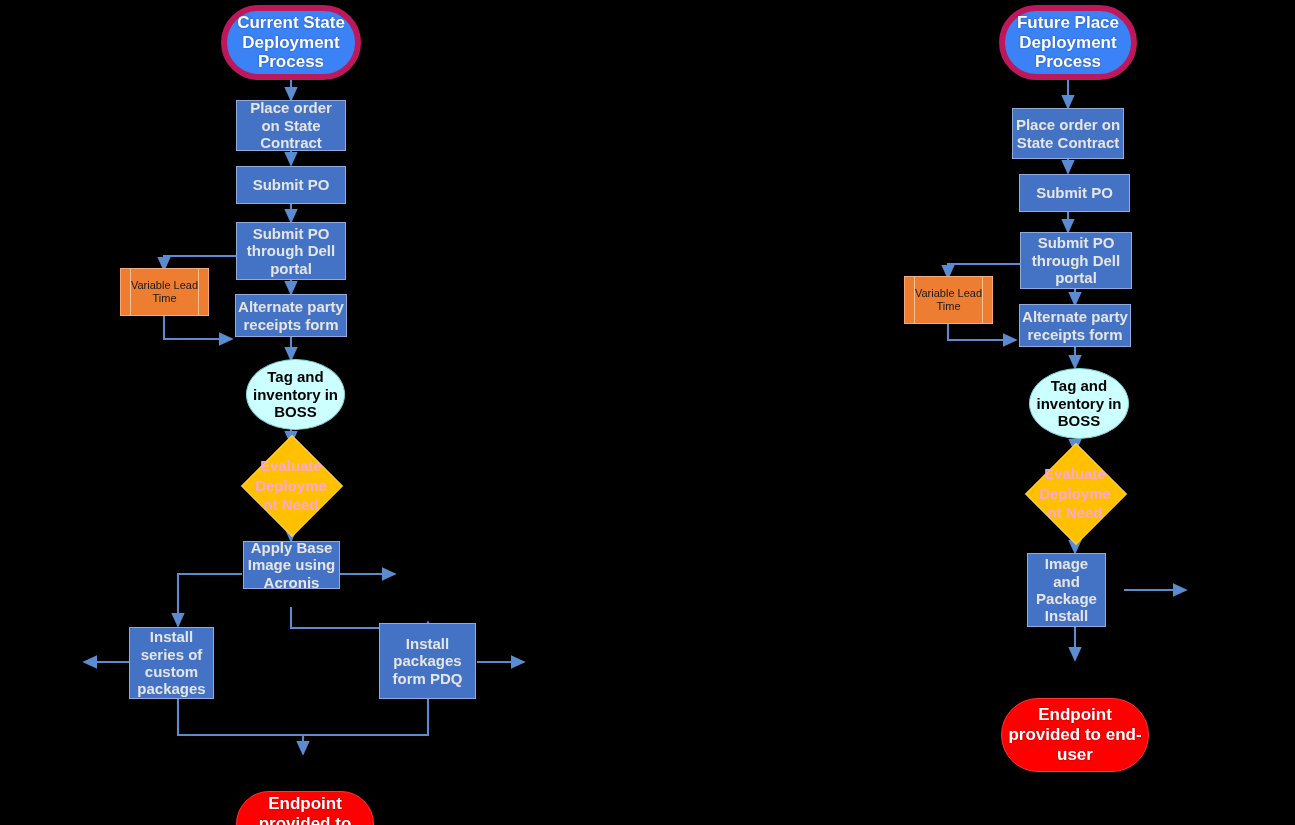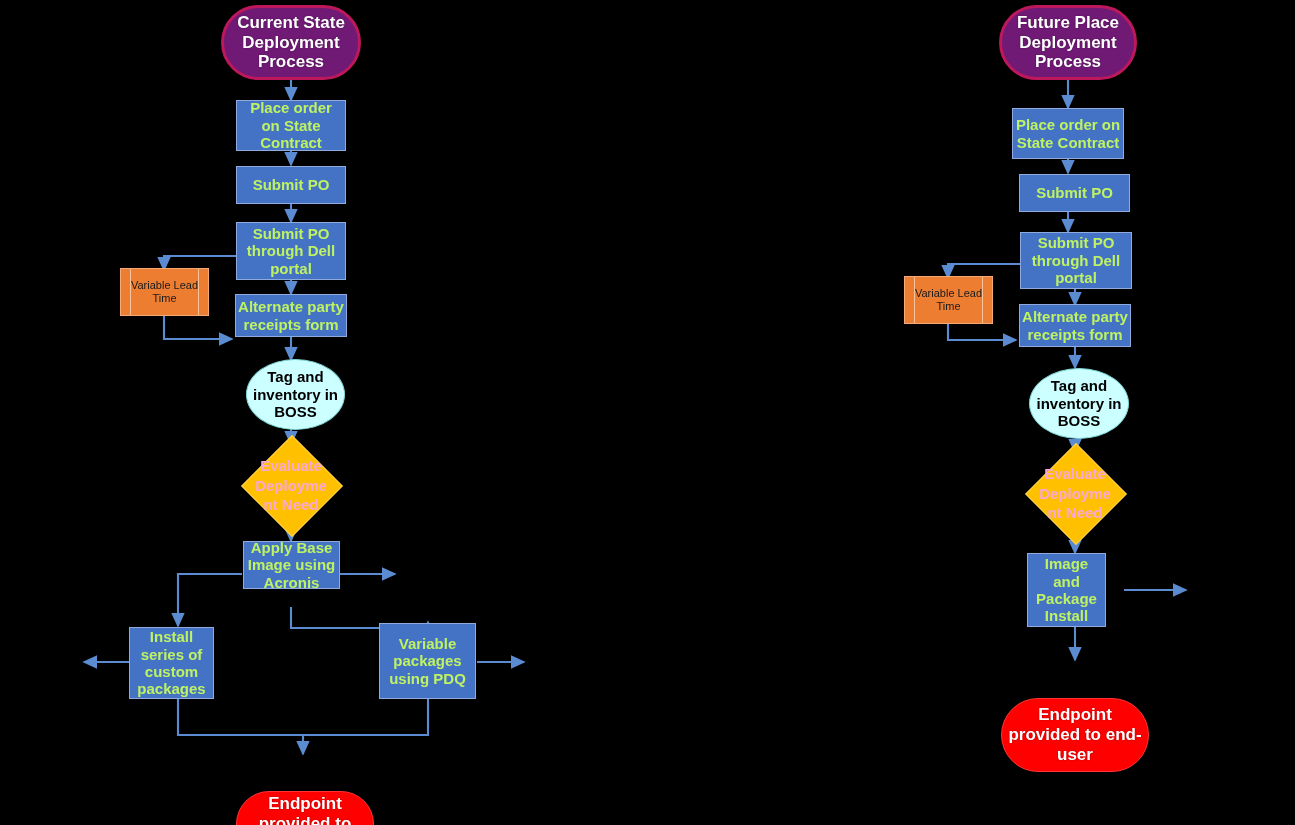--- a/index.html
+++ b/index.html
@@ -7,25 +7,25 @@
        font-family:"Liberation Sans","DejaVu Sans",sans-serif;}
   #canvas{position:absolute;left:0;top:0;width:1295px;height:825px;}
   svg.wires{position:absolute;left:0;top:0;width:1295px;height:825px;pointer-events:none;}
   .node{position:absolute;box-sizing:border-box;display:flex;align-items:center;
         justify-content:center;text-align:center;line-height:1.16;z-index:2;}
   .node .lbl{display:block;width:100%;padding:0 2px;}
 
   
   .term{border-radius:999px;color:#fff;font-weight:bold;font-size:17px;
         text-shadow:0 0 2px rgba(0,0,0,.35);}
-  .term.start{background:#701a75;border:3px solid #be185d;justify-content:center;}
+  .term.start{background:#3b82f6;border:6px solid #be185d;justify-content:center;}
   .term.end{background:#FF0000;border:1px solid #FF3333;font-size:17px;margin-top:37px;}
 
   
-  .proc{background:#4472C4;border:1px solid #8FAADC;color:#bef264;
+  .proc{background:#4472C4;border:1px solid #8FAADC;color:#e5e5e5;
         font-weight:bold;font-size:15px;}
 
   
   .pre{background:#ED7D31;border:1px solid #F4A977;color:#1a1a1a;
        font-weight:normal;font-size:11px;position:absolute;}
   .pre .bar{position:absolute;top:0;bottom:0;width:1px;background:#F9C49A;}
   .pre .bar.l{left:9px;} .pre .bar.r{right:9px;}
 
   
   .cyl{background:#CCFFFF;color:#000;font-weight:bold;font-size:15px;
@@ -123,21 +123,21 @@
 
   <div class="node proc" style="left:243px;top:541px;width:97px;height:48px;">
     <span class="lbl">Apply Base Image using Acronis</span>
   </div>
 
   <div class="node proc" style="left:129px;top:627px;width:85px;height:72px;">
     <span class="lbl">Install series of custom packages</span>
   </div>
 
   <div class="node proc" style="left:379px;top:623px;width:97px;height:76px;">
-    <span class="lbl">Variable packages using PDQ</span>
+    <span class="lbl">Install packages form PDQ</span>
   </div>
 
   <div class="node term end" style="left:236px;top:754px;width:138px;height:66px;">
     <span class="lbl">Endpoint provided to end-user</span>
   </div>
 
   <div class="node term start" style="left:999px;top:5px;width:138px;height:75px;">
     <span class="lbl">Future Place Deployment Process</span>
   </div>
 

